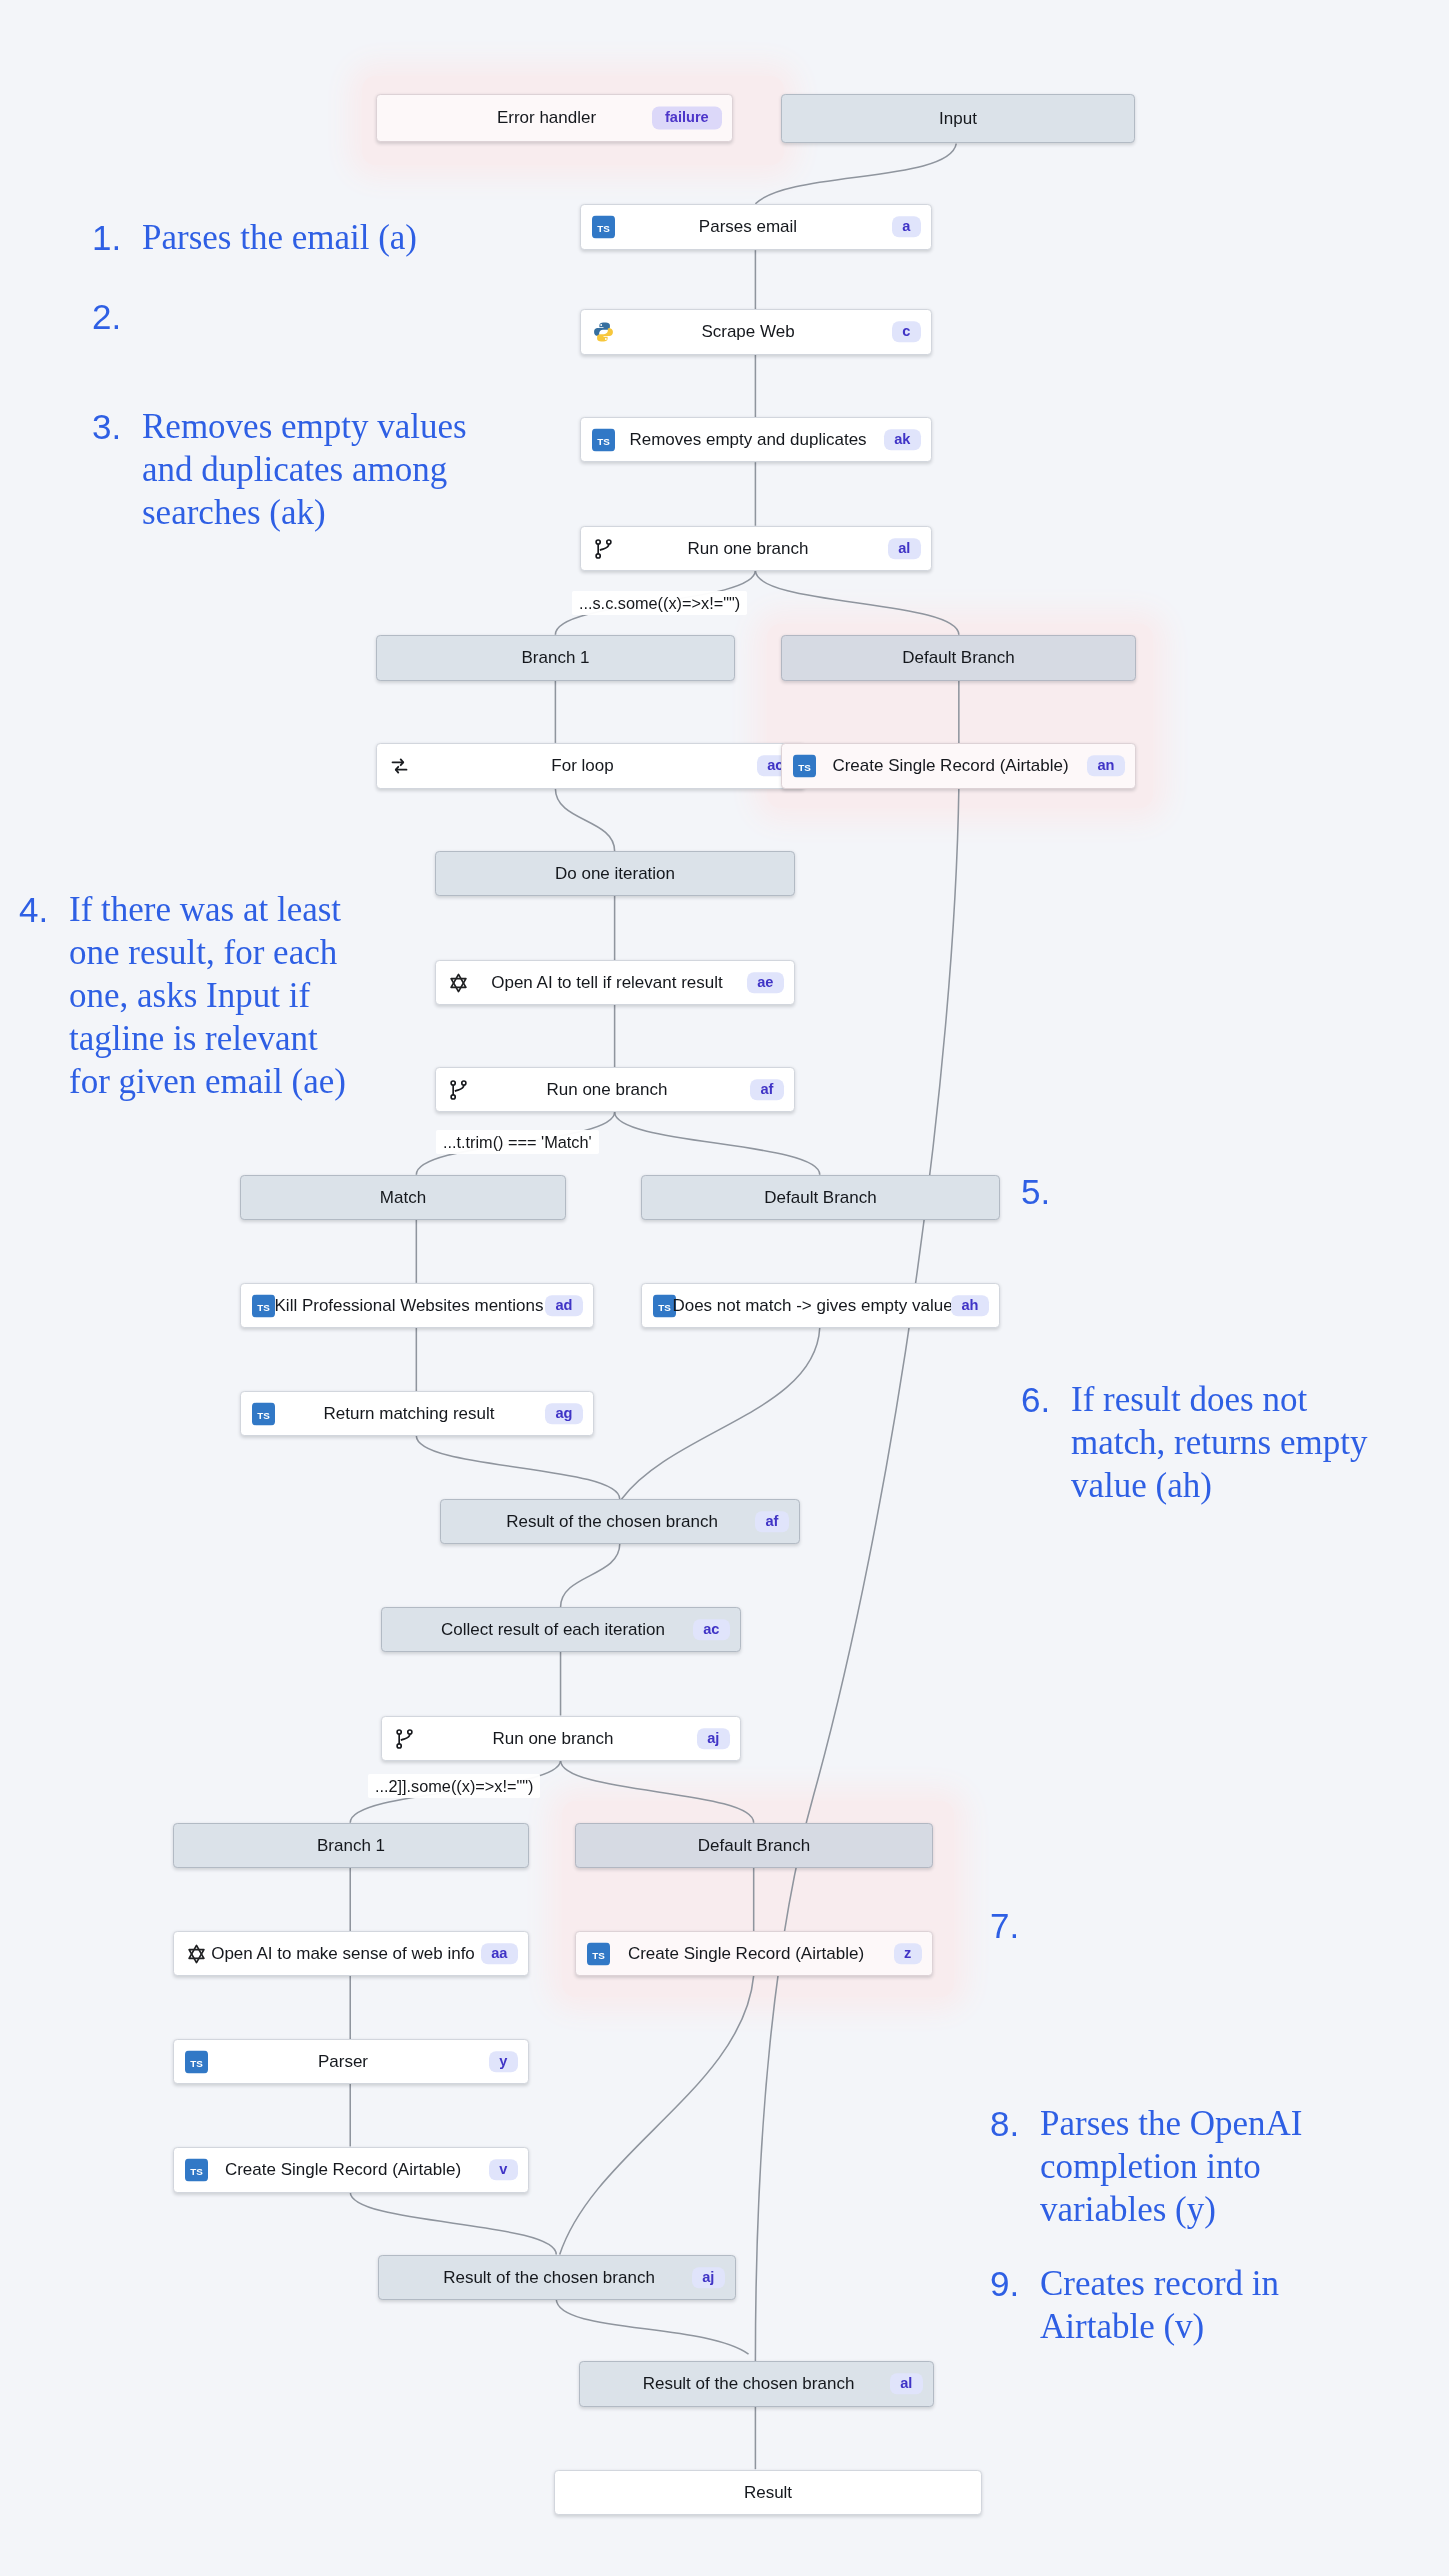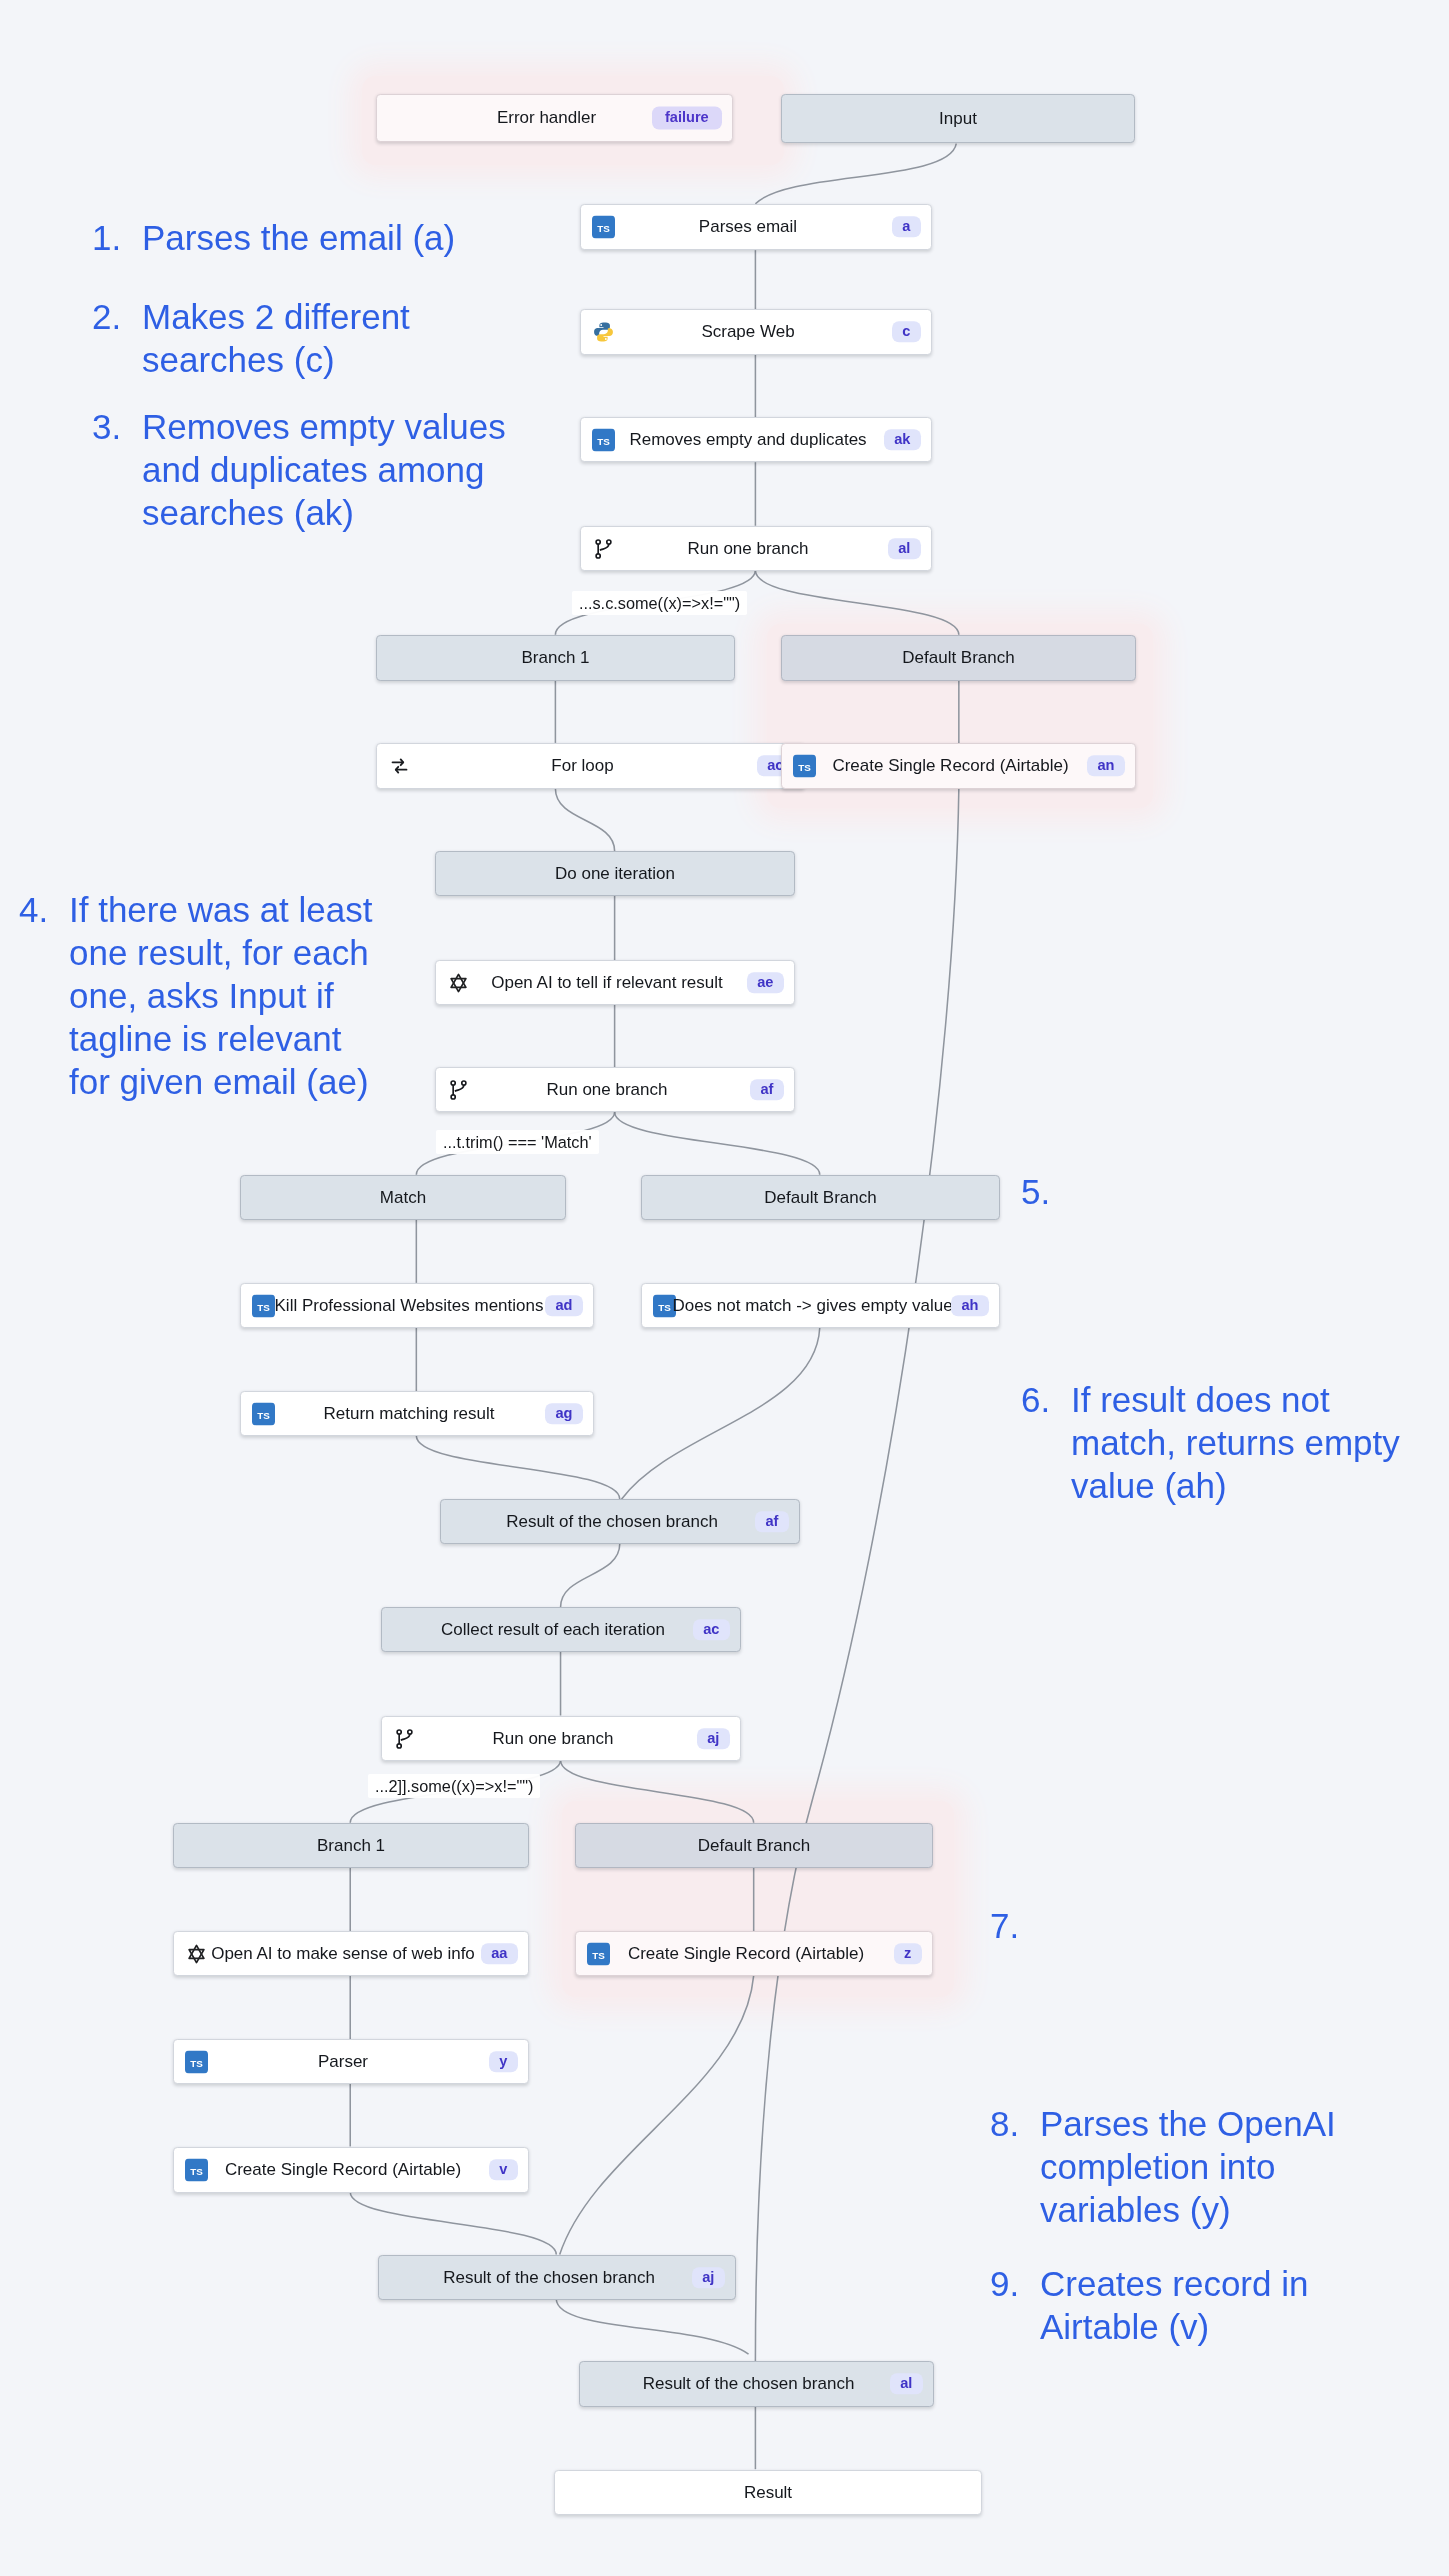--- a/index.html
+++ b/index.html
@@ -29,21 +29,21 @@
     background:#e0e4fb;color:#4034c6;font-weight:bold;font-size:14.6px;
     padding:3.4px 10.3px;border-radius:6.9px;line-height:1;
   }
   .badge.violet{background:#dcd8f9;color:#4c35c9;padding:4.3px 13px;}
   .cond{
     position:absolute;background:rgba(255,255,255,.96);color:#15171b;font-size:16.3px;
     padding:2.6px 6.9px;border-radius:1.7px;white-space:nowrap;
   }
   .anno{position:absolute;display:flex;color:#2e5fe4;font-size:35px;line-height:43px;font-weight:500;}
   .anno .num{width:50px;flex:0 0 auto;}
-  .anno .lines div{white-space:nowrap;}
+  .anno .lines div{white-space:nowrap;font-family:Liberation Serif, serif;}
 </style>
 </head>
 <body>
 
 <div class="canvas">
 
   <div class="glow" style="left:362px;top:76px;width:422px;height:89px"></div>
   <div class="glow" style="left:767px;top:624px;width:386px;height:184px"></div>
   <div class="glow" style="left:562px;top:1801px;width:392px;height:196px"></div>
 
@@ -330,24 +330,20 @@
   </div>
 
   <div class="anno" style="left:92px;top:216px">
     <span class="num">1.</span>
     <div class="lines">
         <div>Parses the email (a)</div>
       </div>
   </div>
   <div class="anno" style="left:92px;top:295px">
     <span class="num">2.</span>
-    <div class="lines">
-        <div>Makes 2 different</div>
-        <div>searches (c)</div>
-      </div>
   </div>
   <div class="anno" style="left:92px;top:405px">
     <span class="num">3.</span>
     <div class="lines">
         <div>Removes empty values</div>
         <div>and duplicates among</div>
         <div>searches (ak)</div>
       </div>
   </div>
   <div class="anno" style="left:19px;top:888px">

